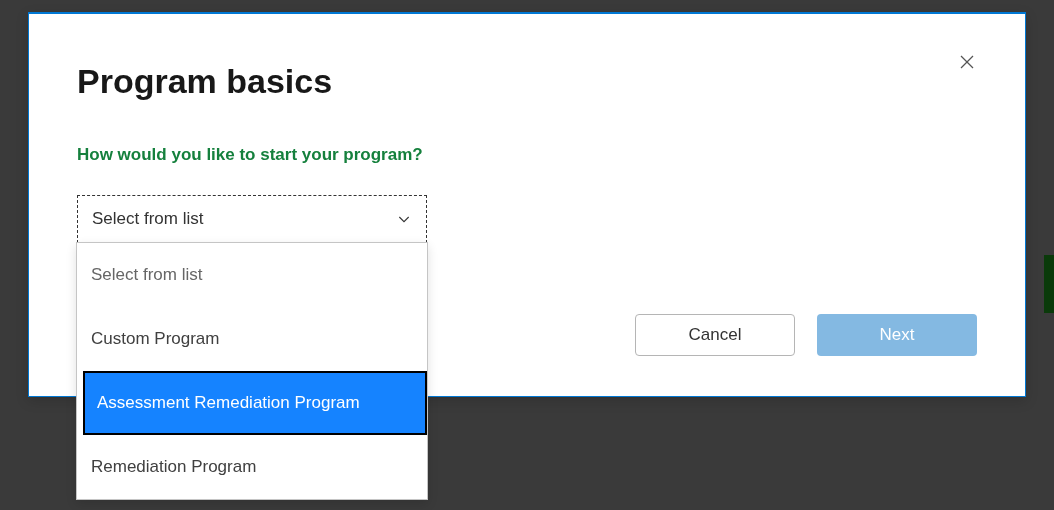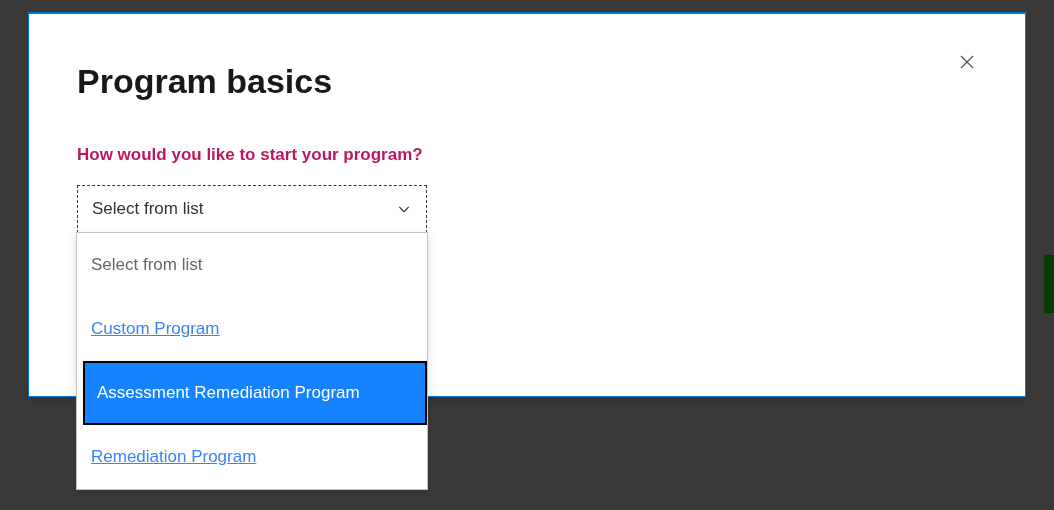--- a/index.html
+++ b/index.html
@@ -45,22 +45,22 @@
     }
     .modal-title {
       font-size: 34px;
       font-weight: 700;
       color: #181818;
       margin-bottom: 44px;
     }
     .question-label {
       font-size: 17px;
       font-weight: 600;
-      color: #be185d;
-      margin-bottom: 20px;
+      color: #15803d;
+      margin-bottom: 30px;
     }
     .dropdown-wrapper {
       position: relative;
       width: 350px;
     }
     .dropdown-trigger {
       width: 100%;
       height: 48px;
       border: 1px dashed #333;
       background: #fff;
@@ -92,22 +92,21 @@
       display: flex;
       align-items: center;
       padding: 0 14px;
       font-size: 17px;
       cursor: pointer;
     }
     .dropdown-option.placeholder {
       color: #666;
     }
     .dropdown-option.normal {
-      color: #3b82f6;
-      text-decoration: underline;
+      color: #404040;
     }
     .dropdown-option.highlighted {
       background: #1583ff;
       color: #fff;
       outline: 2px solid #000;
       outline-offset: -2px;
       margin-left: 6px;
     }
     .footer-buttons {
       position: absolute;
@@ -181,14 +180,18 @@
       </div>
       <div class="dropdown-option highlighted">
         <span>Assessment Remediation Program</span>
       </div>
       <div class="dropdown-option normal">
         <span>Remediation Program</span>
       </div>
     </div>
   </div>
 
+  <div class="footer-buttons">
+    <button class="btn btn-cancel">Cancel</button>
+    <button class="btn btn-next">Next</button>
+  </div>
 
 </div>
 
 </body></html>

